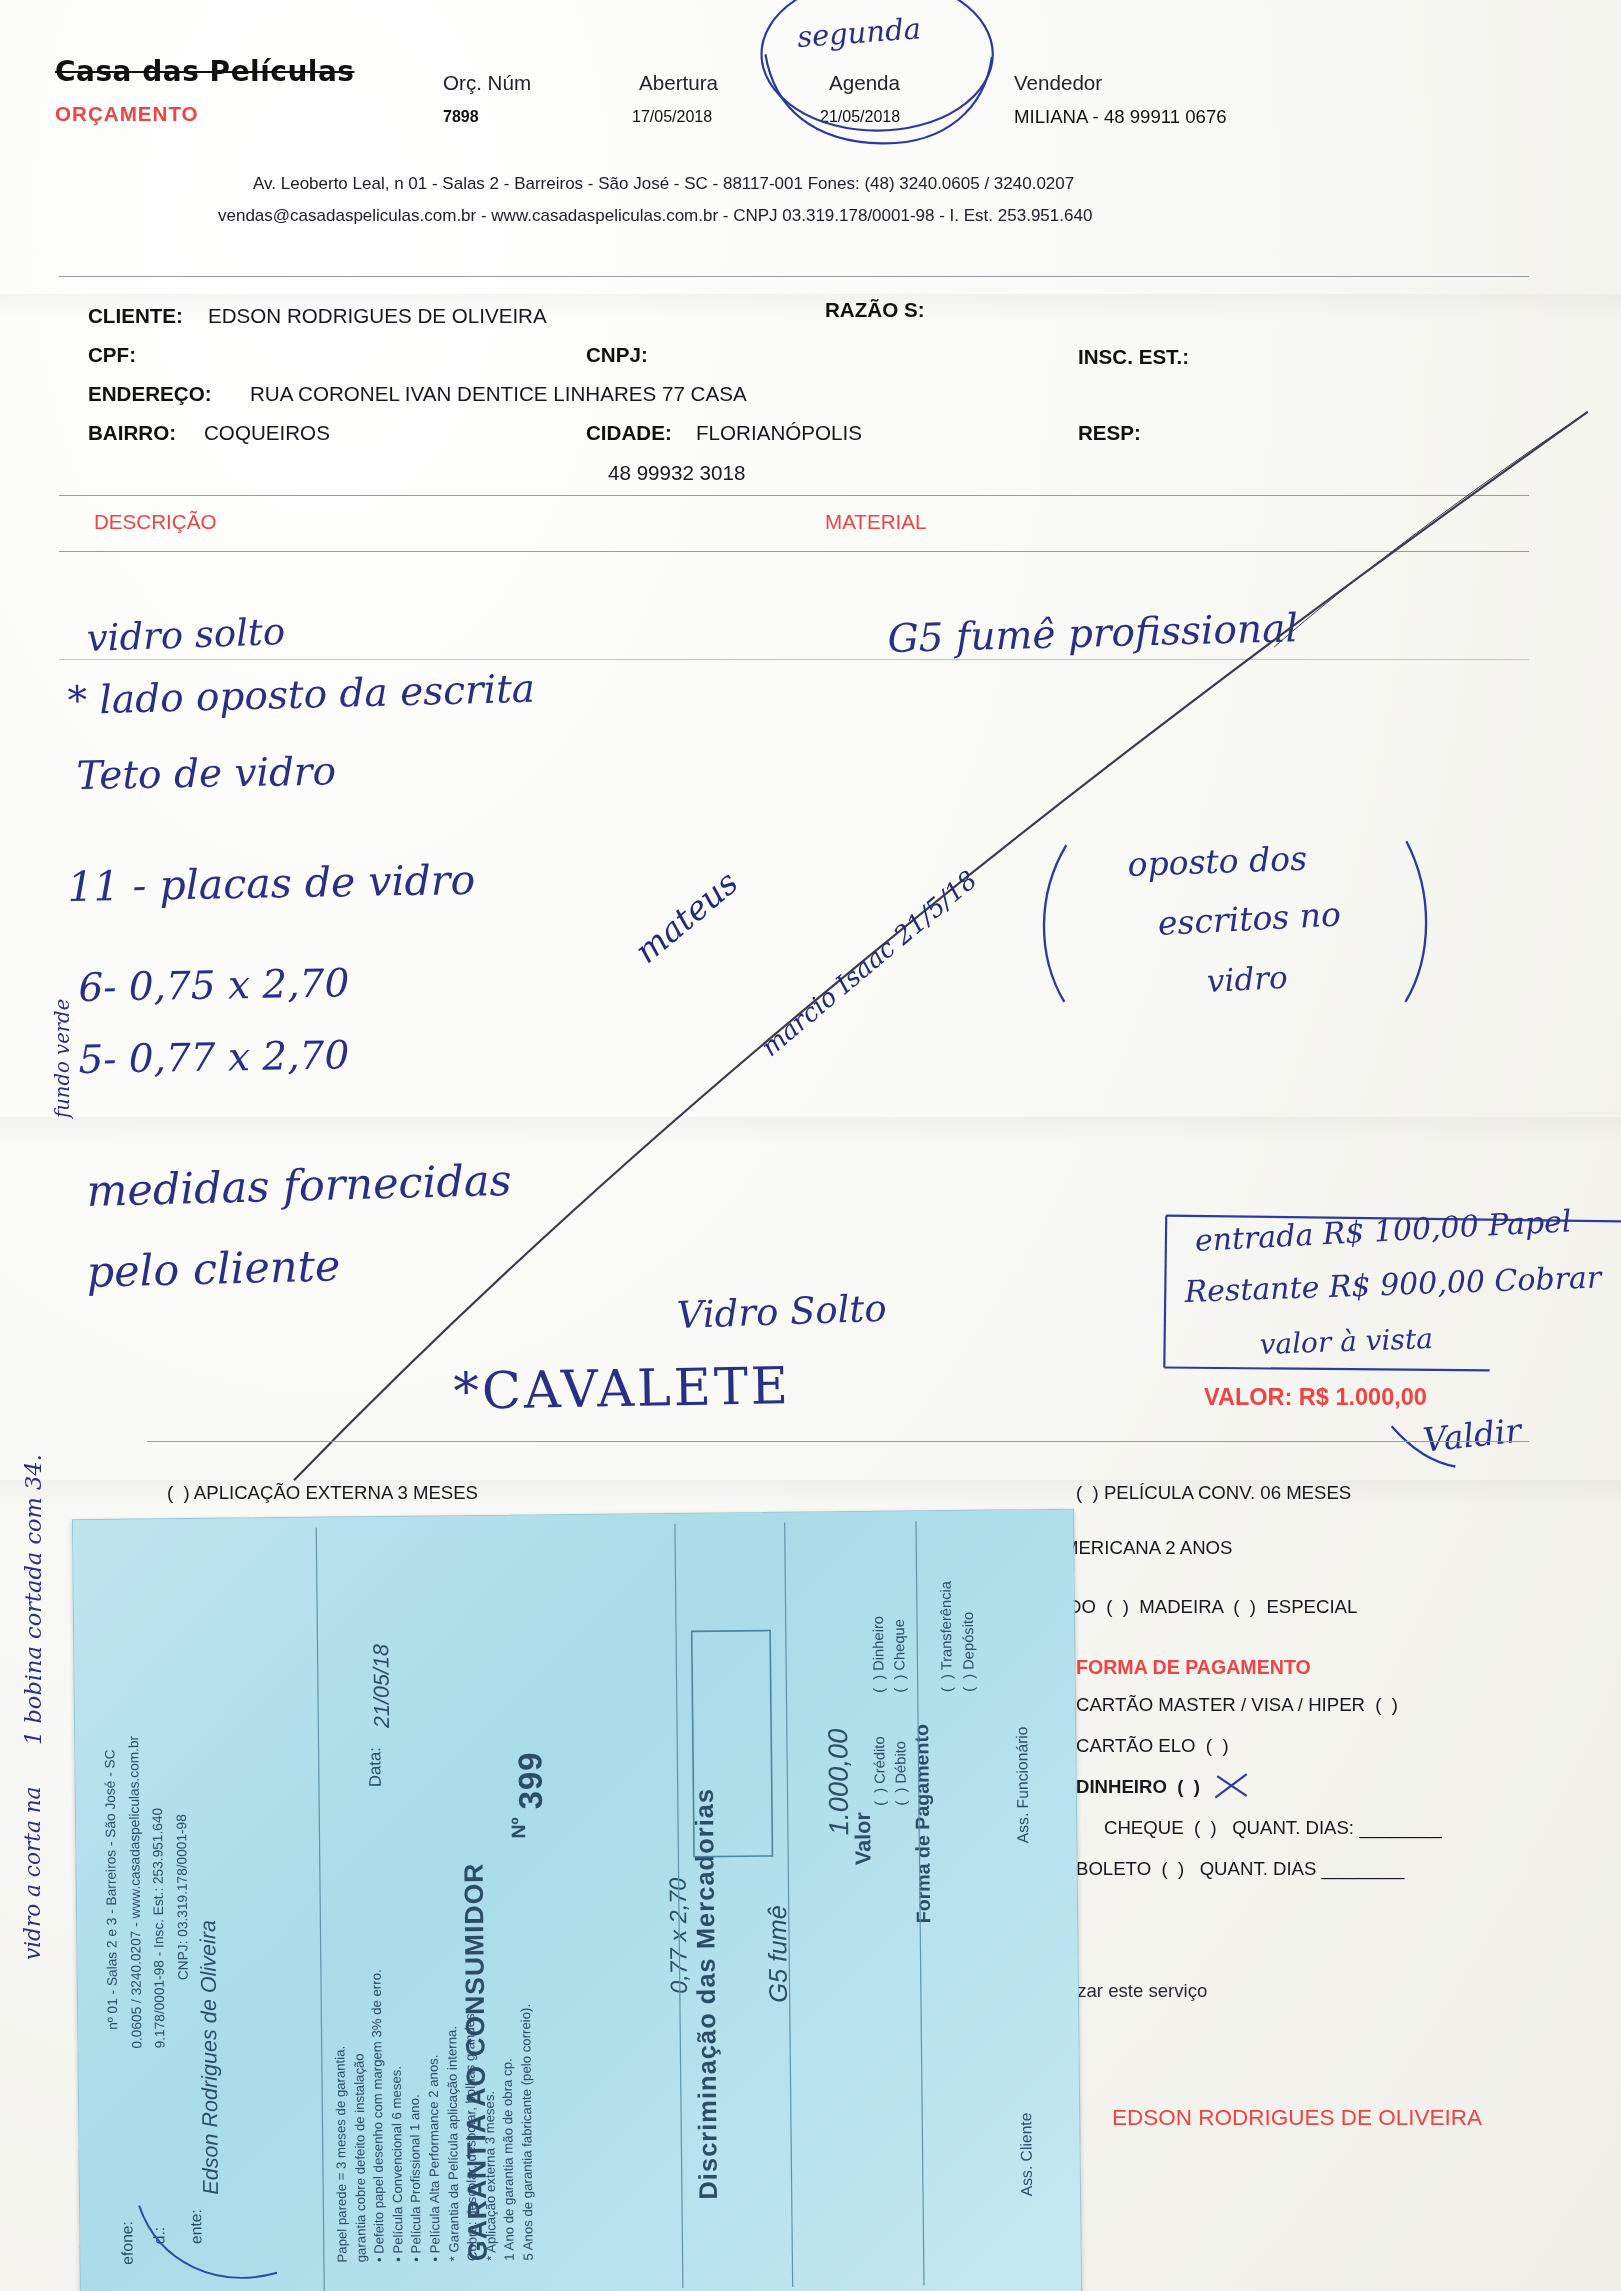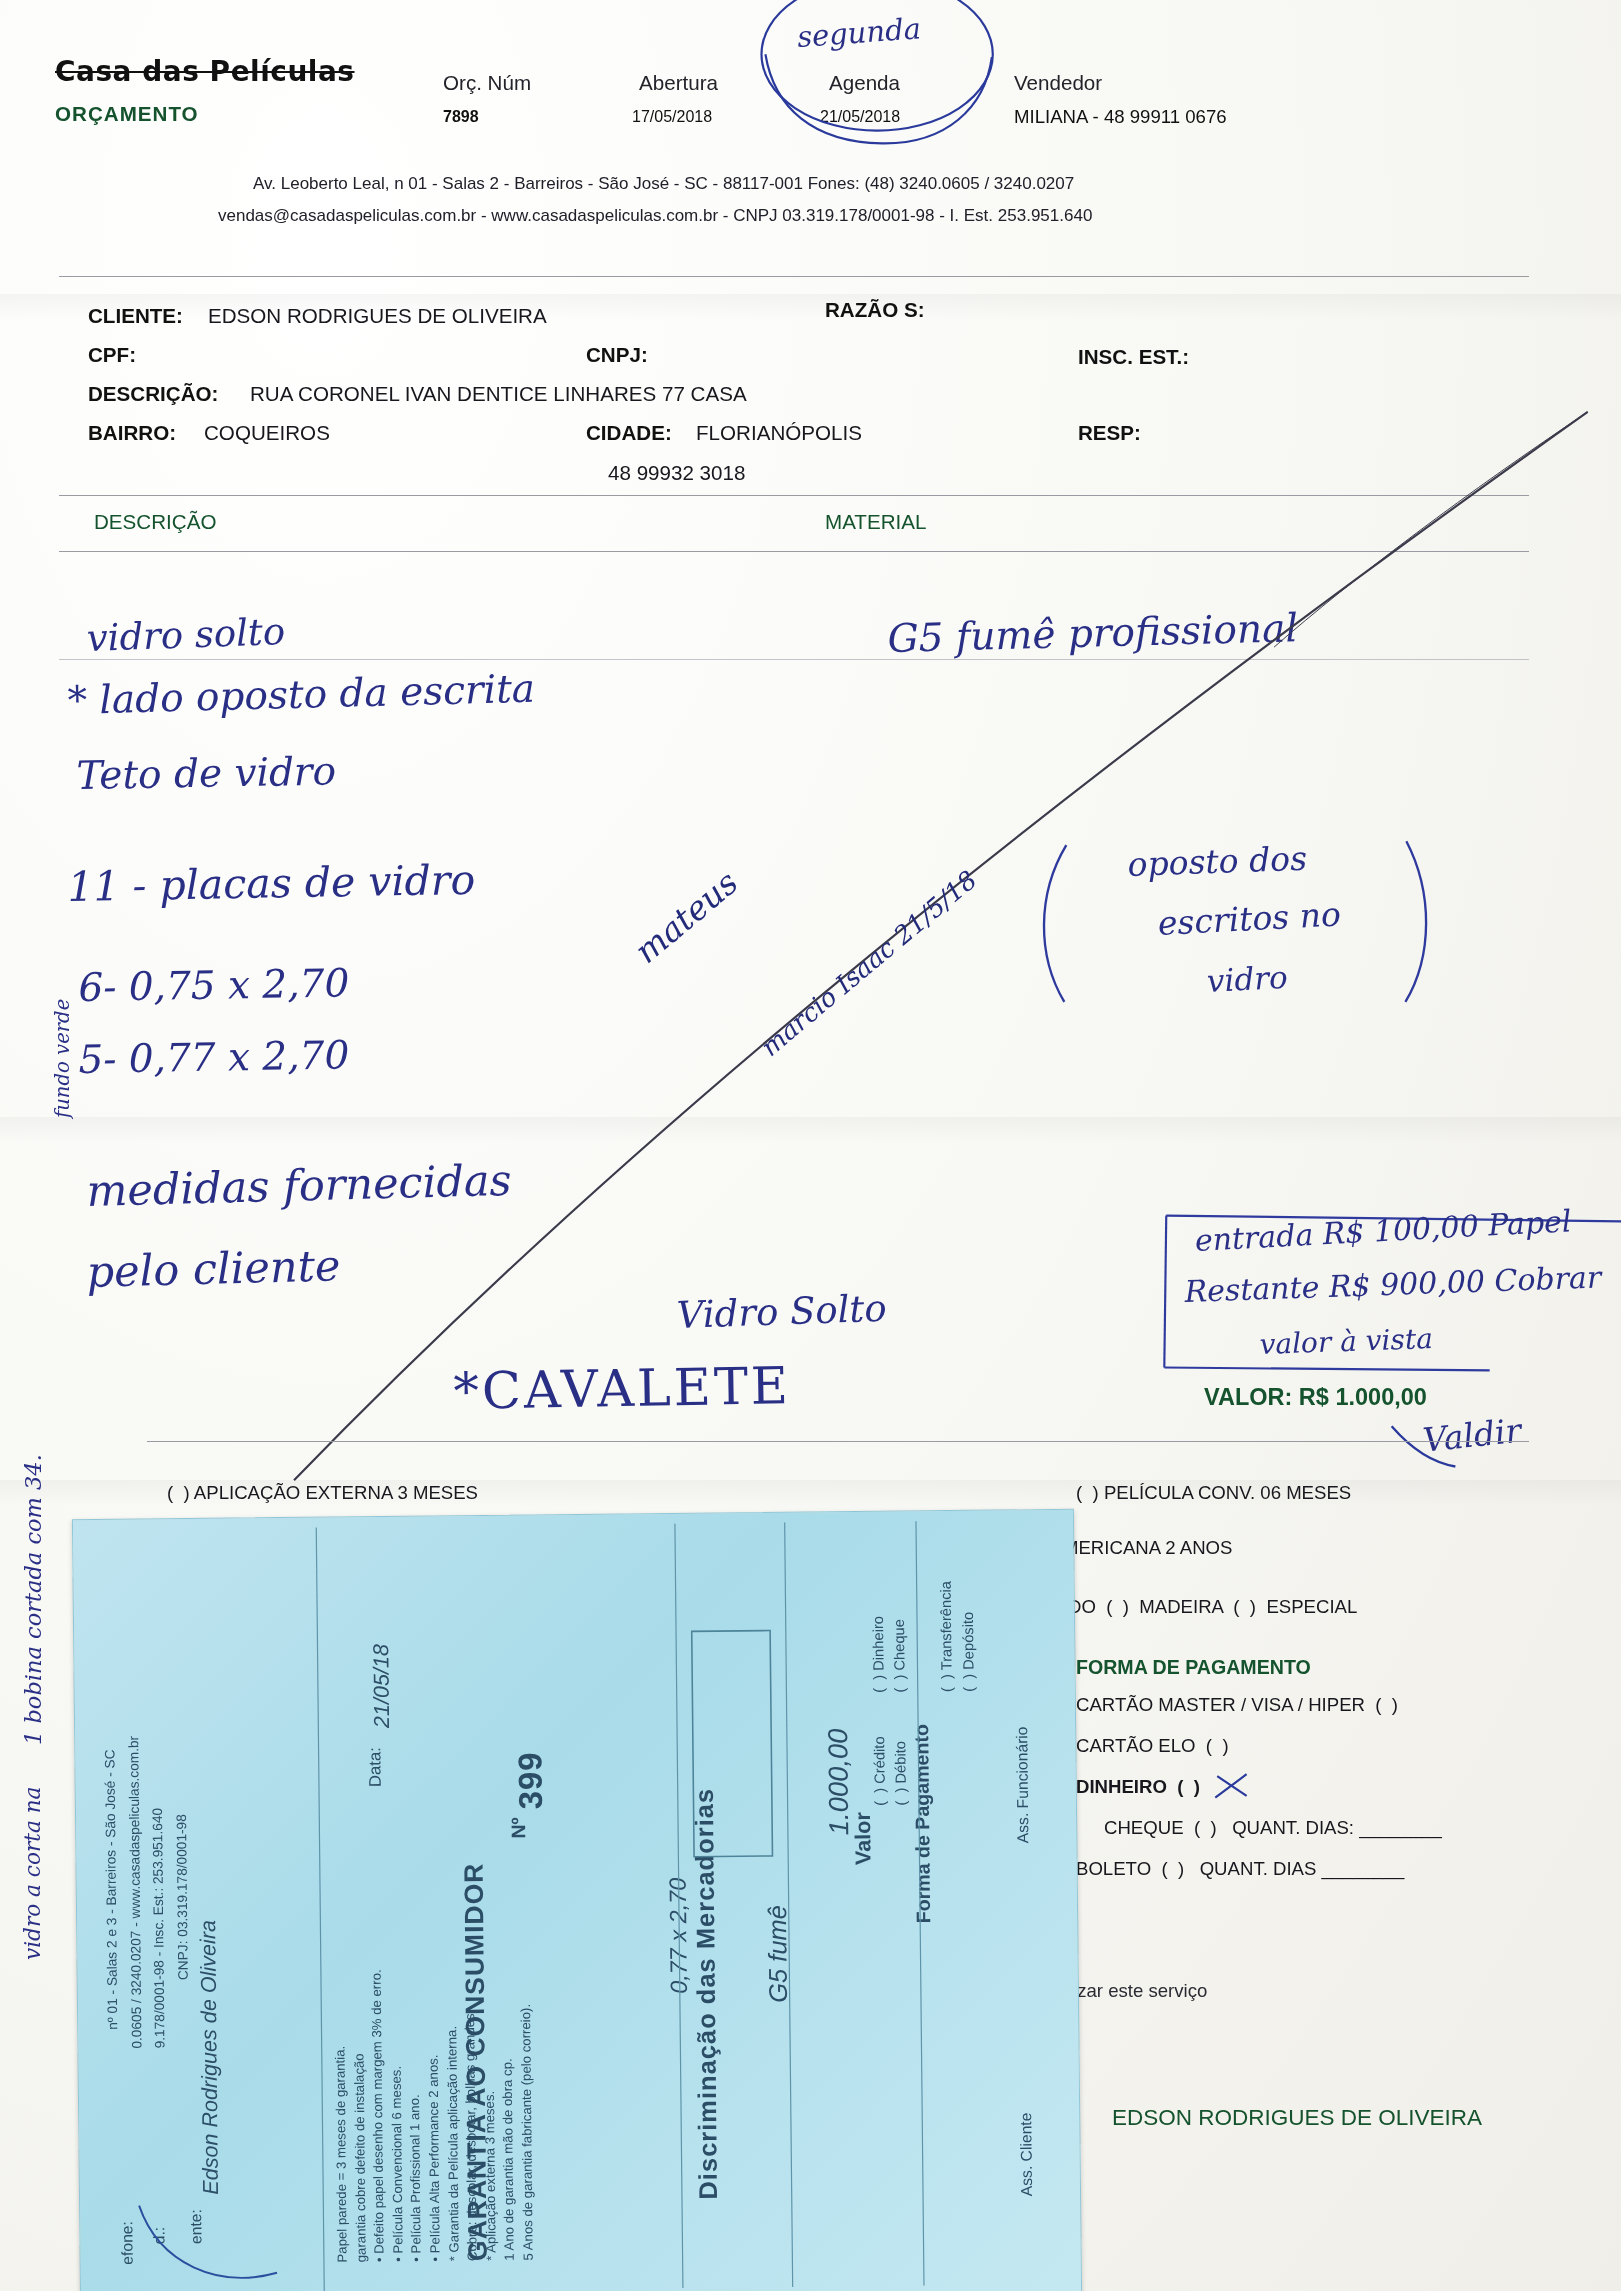--- a/index.html
+++ b/index.html
@@ -16,21 +16,21 @@
     background:
       radial-gradient(ellipse at 20% 10%, #ffffff 0%, #f7f7f3 55%, #efeee8 100%);
   }
   
   .fold{
     position:absolute;left:0;right:0;height:25.5px;
     background:linear-gradient(to bottom, rgba(0,0,0,0.035), rgba(0,0,0,0));
     pointer-events:none;
   }
   .abs{position:absolute;}
-  .printed{font-family:"Liberation Sans", sans-serif;color:#14532d;}
+  .printed{font-family:"Liberation Sans", sans-serif;color:#ef4444;}
 
   
   #logo{
     left:55px;top:55px;font-size:28px;font-weight:bold;letter-spacing:0.5px;
     font-family:"DejaVu Sans", sans-serif;
     color:#111;
     text-decoration:line-through;
     text-decoration-thickness:2px;
   }
   #orcamento-word{left:55px;top:102px;font-size:20.6px;font-weight:bold;letter-spacing:1px;}
@@ -122,21 +122,21 @@
 <div class="abs fld-label" style="left:825px;top:298px;">RAZÃO S:</div>
 <div class="abs fld-val" style="left:970px;top:298px;"></div>
 
 <div class="abs fld-label" style="left:88px;top:343px;">CPF:</div>
 <div class="abs fld-val" style="left:157px;top:343px;"></div>
 <div class="abs fld-label" style="left:586px;top:343px;">CNPJ:</div>
 <div class="abs fld-val" style="left:676px;top:343px;"></div>
 <div class="abs fld-label" style="left:1078px;top:345px;">INSC. EST.:</div>
 <div class="abs fld-val" style="left:1220px;top:345px;"></div>
 
-<div class="abs fld-label" style="left:88px;top:382px;">DESCRIÇÃO:</div>
+<div class="abs fld-label" style="left:88px;top:382px;">ENDEREÇO:</div>
 <div class="abs fld-val" style="left:250px;top:382px;">RUA CORONEL IVAN DENTICE LINHARES 77 CASA</div>
 
 <div class="abs fld-label" style="left:88px;top:421px;">BAIRRO:</div>
 <div class="abs fld-val" style="left:204px;top:421px;">COQUEIROS</div>
 <div class="abs fld-label" style="left:586px;top:421px;">CIDADE:</div>
 <div class="abs fld-val" style="left:696px;top:421px;">FLORIANÓPOLIS</div>
 <div class="abs fld-label" style="left:1078px;top:421px;">RESP:</div>
 <div class="abs fld-val" style="left:1161px;top:421px;"></div>
 
 <div class="abs fld-val" style="left:608px;top:461px;">48 99932 3018</div>

